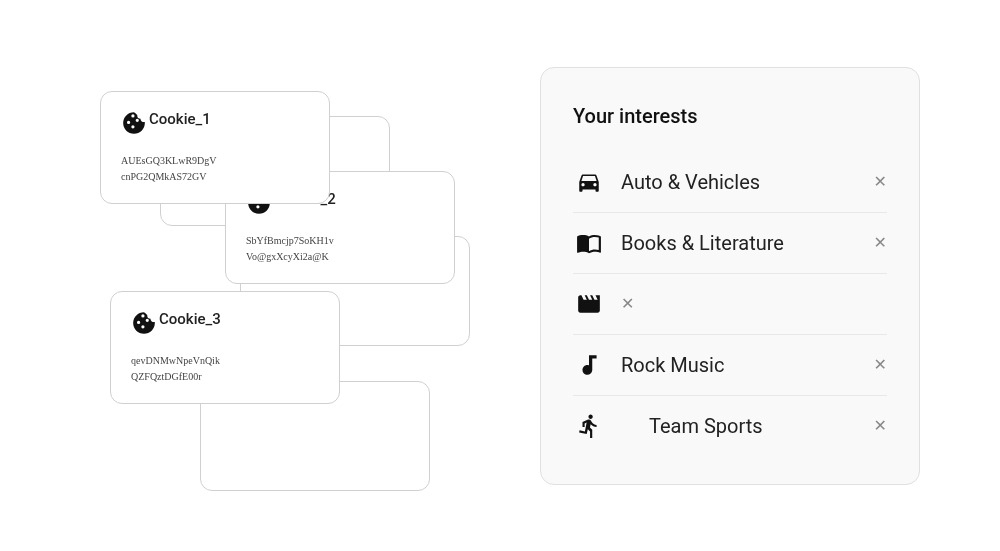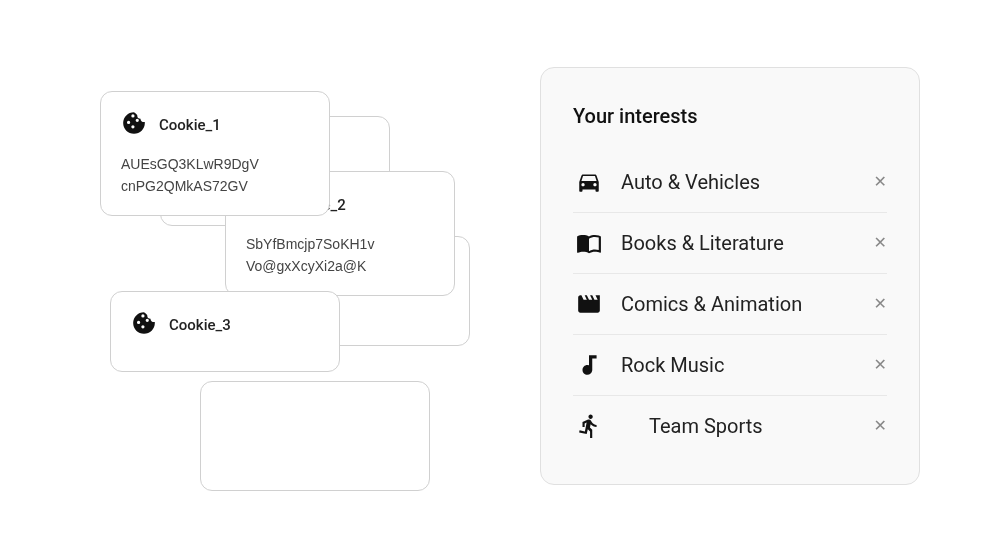--- a/index.html
+++ b/index.html
@@ -33,34 +33,33 @@
     .cookie-card {
       position: absolute;
       background: #fff;
       border: 1.5px solid #d0d0d0;
       border-radius: 12px;
       padding: 18px 20px;
       width: 230px;
     }
     .cookie-card .card-header {
       display: flex;
-      align-items: center;
-      gap: 12px;
+      gap: 2px;
       margin-bottom: 12px;
     }
     .cookie-card .card-title {
       font-size: 15px;
       font-weight: 500;
       color: #222;
     }
     .cookie-card .card-value {
-      font-size: 14px;
+      font-size: 10px;
       color: #444;
       line-height: 1.6;
-      font-family: Liberation Sans, sans-serif;
+      font-family: Liberation Serif, serif;
     }
     .cookie-icon {
       font-size: 20px;
     }
 
     
     .card-1 {
       top: 30px;
       left: 20px;
       z-index: 3;
@@ -199,20 +198,24 @@
 
     <div class="cookie-card card-3">
       <div class="card-header">
         <span class="cookie-icon">
           <svg class="svg-icon" viewBox="0 0 24 24" fill="#111">
             <path d="M12 2C6.48 2 2 6.48 2 12s4.48 10 10 10 10-4.48 10-10c0-.34-.02-.67-.06-1A3 3 0 0 1 18 8a3 3 0 0 1-3-3 3 3 0 0 1-.06-.43A10.02 10.02 0 0 0 12 2zm-1 15a1.5 1.5 0 1 1 0-3 1.5 1.5 0 0 1 0 3zm-4-4a1.5 1.5 0 1 1 0-3 1.5 1.5 0 0 1 0 3zm4-6a1.5 1.5 0 1 1 0-3 1.5 1.5 0 0 1 0 3zm4 4a1.5 1.5 0 1 1 0-3 1.5 1.5 0 0 1 0 3z"></path>
           </svg>
         </span>
         <span class="card-title">Cookie_3</span>
       </div>
+      <div class="card-value">
+        <span>qevDNMwNpeVnQik</span><br>
+        <span>QZFQztDGfE00r</span>
+      </div>
     </div>
 
   </div>
 
   <div class="interests-panel">
     <div class="interests-title">Your interests</div>
 
     <div class="interest-item">
       <span class="interest-icon">
         <svg width="26" height="26" viewBox="0 0 24 24" fill="#111">
@@ -232,21 +235,20 @@
       <span class="interest-label">Books &amp; Literature</span>
       <span class="interest-remove">✕</span>
     </div>
 
     <div class="interest-item">
       <span class="interest-icon">
         <svg width="26" height="26" viewBox="0 0 24 24" fill="#111">
           <path d="M18 4l2 4h-3l-2-4h-2l2 4h-3l-2-4H8l2 4H7L5 4H4c-1.1 0-1.99.9-1.99 2L2 18c0 1.1.9 2 2 2h16c1.1 0 2-.9 2-2V4h-4z"></path>
         </svg>
       </span>
-      <span class="interest-label">Comics &amp; Animation</span>
       <span class="interest-remove">✕</span>
     </div>
 
     <div class="interest-item">
       <span class="interest-icon">
         <svg width="26" height="26" viewBox="0 0 24 24" fill="#111">
           <path d="M12 3v9.28a4.39 4.39 0 0 0-1.5-.28C8.01 12 6 14.01 6 16.5S8.01 21 10.5 21c2.31 0 4.2-1.75 4.45-4H15V6h4V3h-7z"></path>
         </svg>
       </span>
       <span class="interest-label">Rock Music</span>

